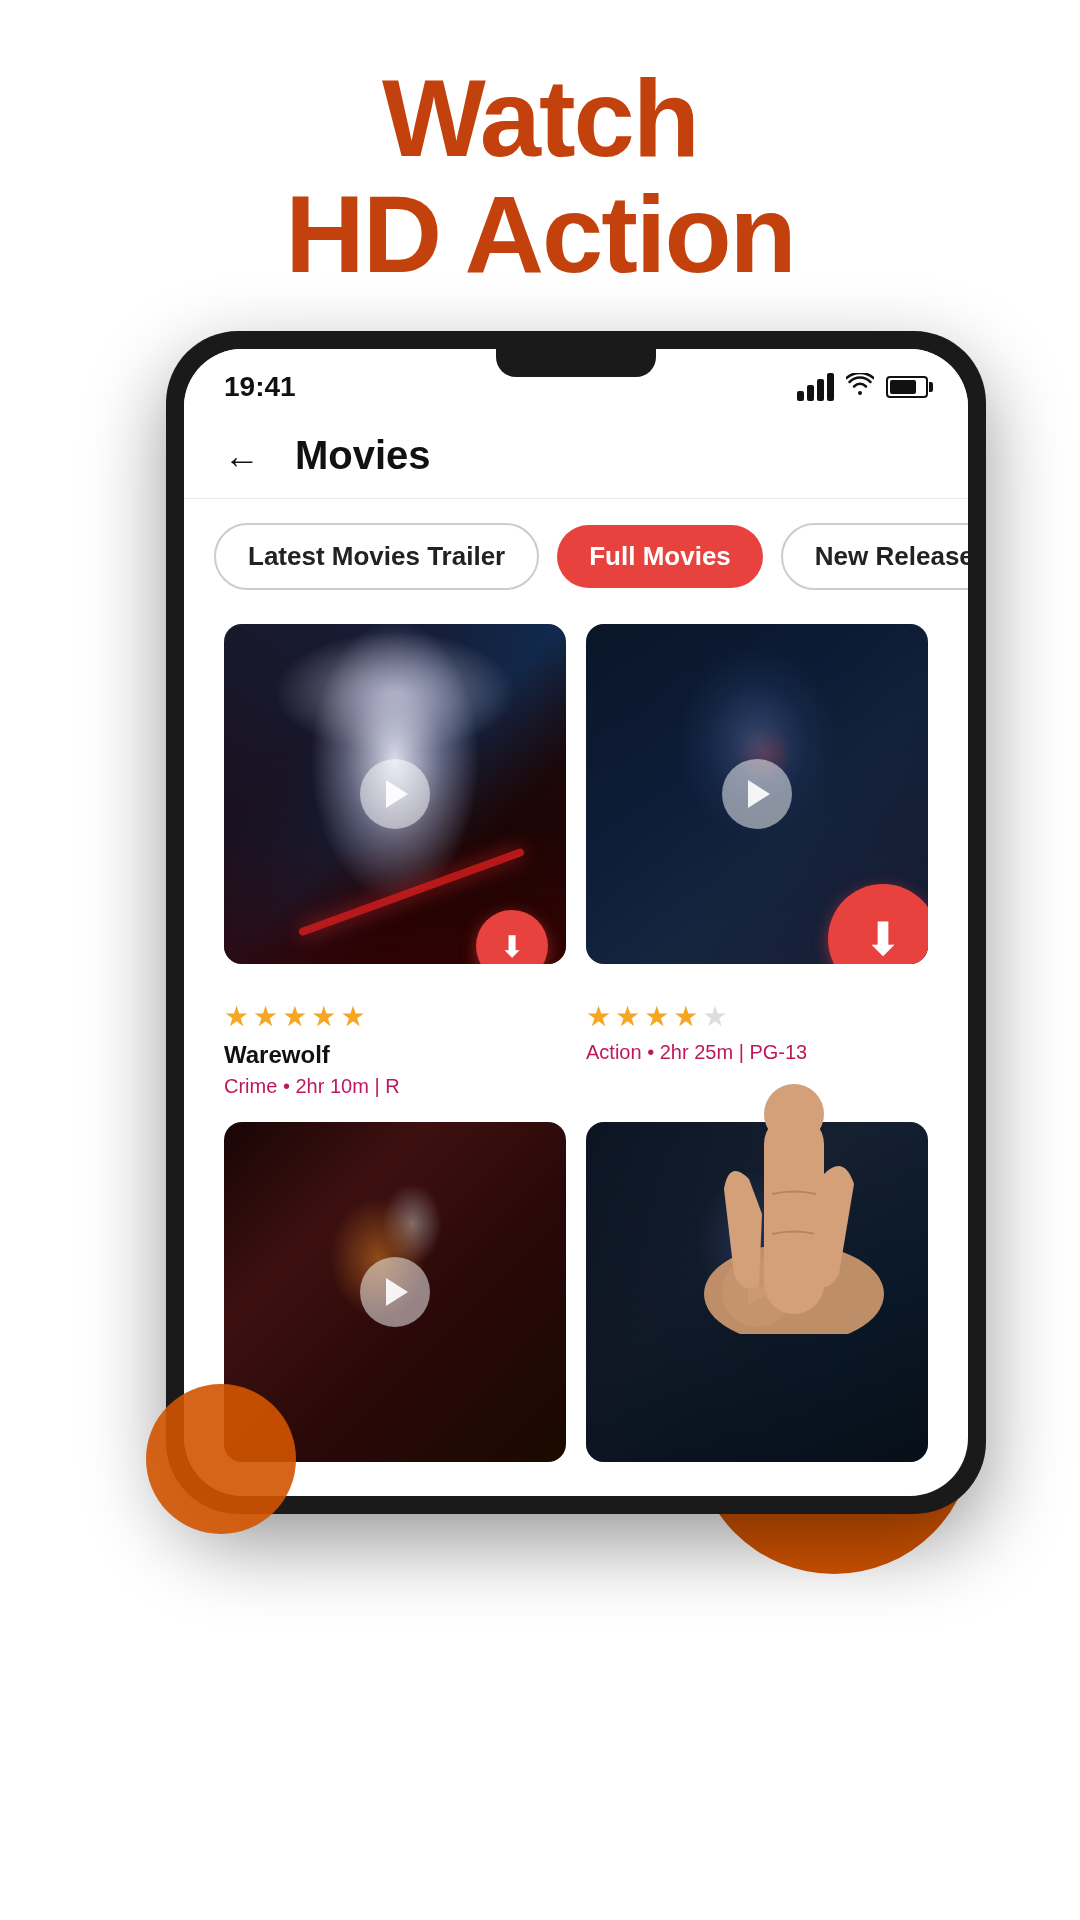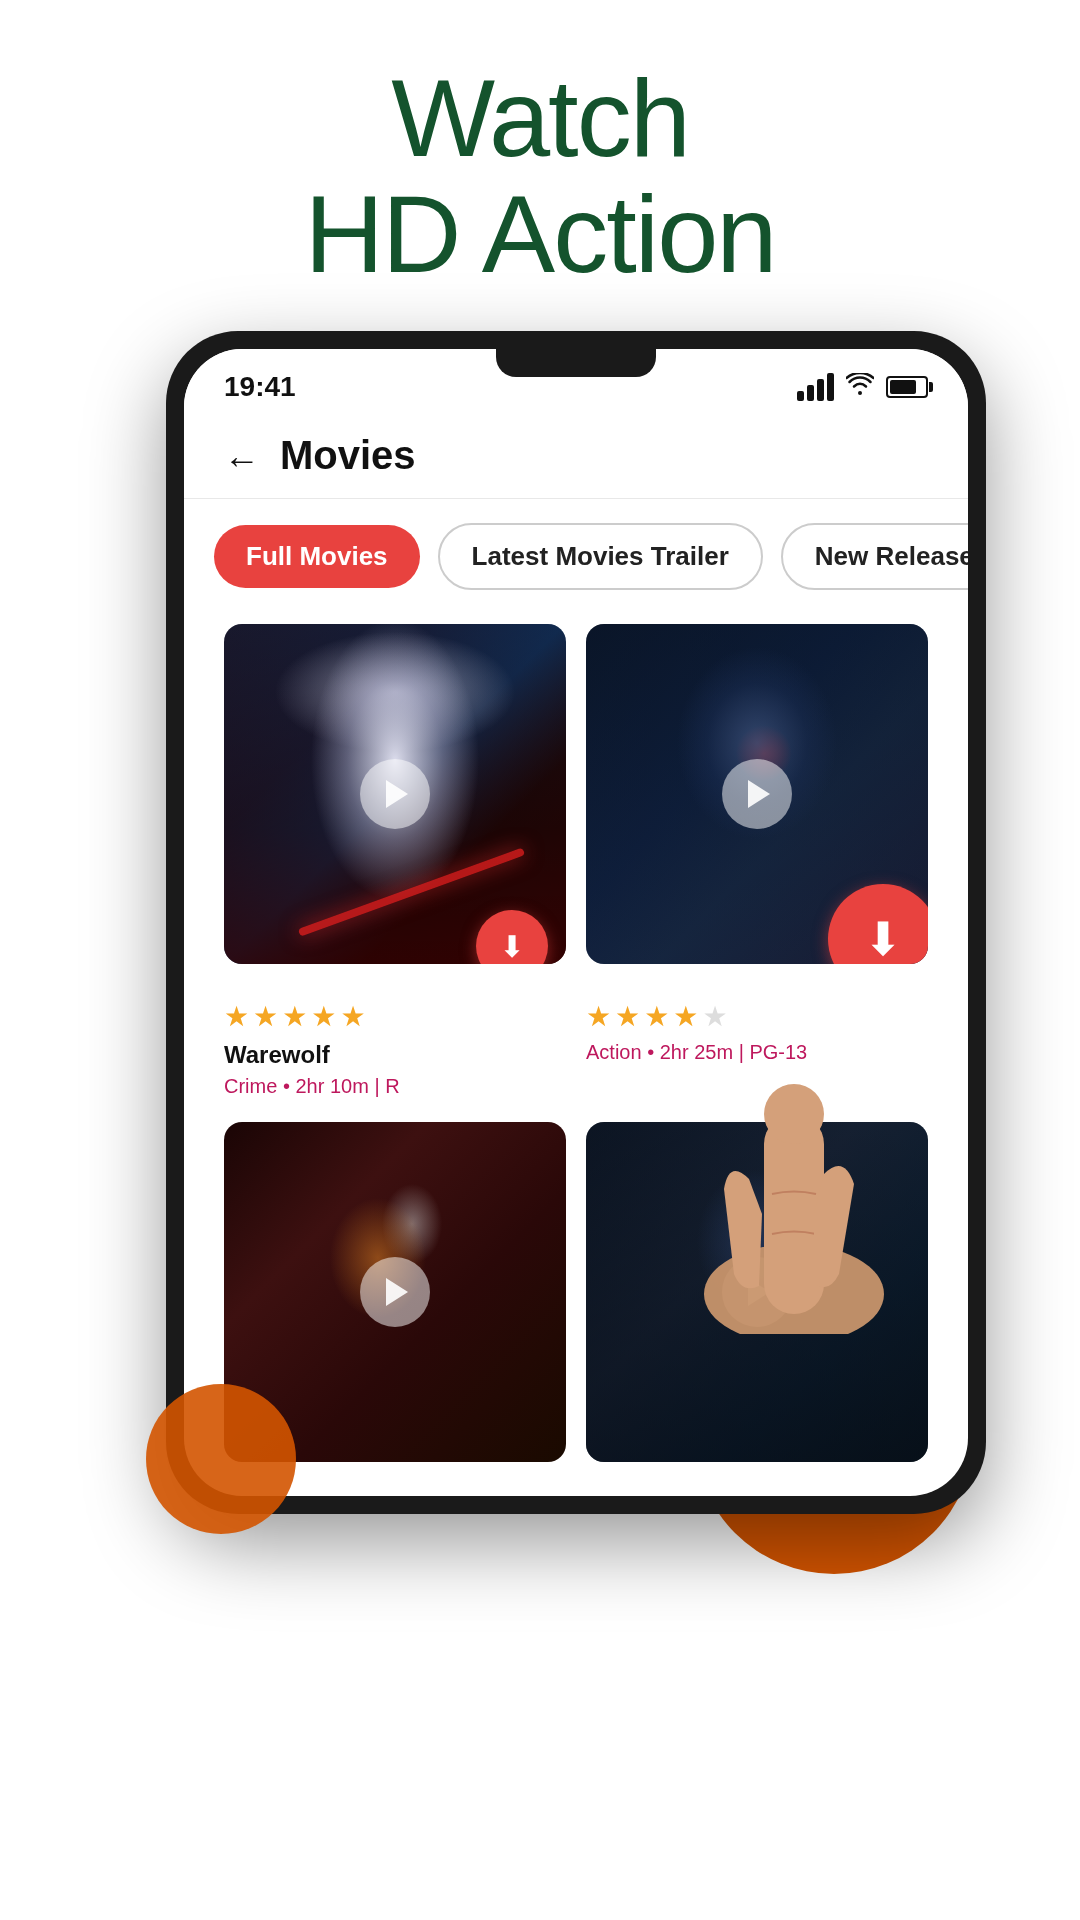--- a/index.html
+++ b/index.html
@@ -12,22 +12,22 @@
       overflow-x: hidden;
     }
 
     
     .hero-text {
       text-align: center;
       padding: 60px 40px 40px;
     }
     .hero-title {
       font-size: 110px;
-      font-weight: 400;
-      color: #14532d;
+      font-weight: 700;
+      color: #c2410c;
       line-height: 1.05;
       letter-spacing: -2px;
     }
 
     
     .phone-wrapper {
       position: relative;
       width: 748px;
       margin: 0 auto;
     }
@@ -136,20 +136,21 @@
     }
     .back-btn {
       font-size: 36px;
       color: #111;
       cursor: pointer;
     }
     .page-title {
       font-size: 40px;
       font-weight: 700;
       color: #111;
+      margin-left: 15px;
     }
 
     
     .filter-tabs {
       padding: 24px 30px;
       display: flex;
       gap: 18px;
       align-items: center;
     }
     .tab-pill {
@@ -402,25 +403,25 @@
           </div>
         </div>
       </div>
 
       <div class="app-header">
         <span class="back-btn">←</span>
         <span class="page-title">Movies</span>
       </div>
 
       <div class="filter-tabs">
+        <div class="tab-pill inactive">
+          <span>Latest Movies Trailer</span>
+        </div>
         <div class="tab-pill active">
           <span>Full Movies</span>
-        </div>
-        <div class="tab-pill inactive">
-          <span>Latest Movies Trailer</span>
         </div>
         <div class="tab-pill inactive">
           <span>New Releases</span>
         </div>
       </div>
 
       <div class="movie-grid">
 
         <div class="movie-card">
           <div class="movie-thumb thumb-1">

